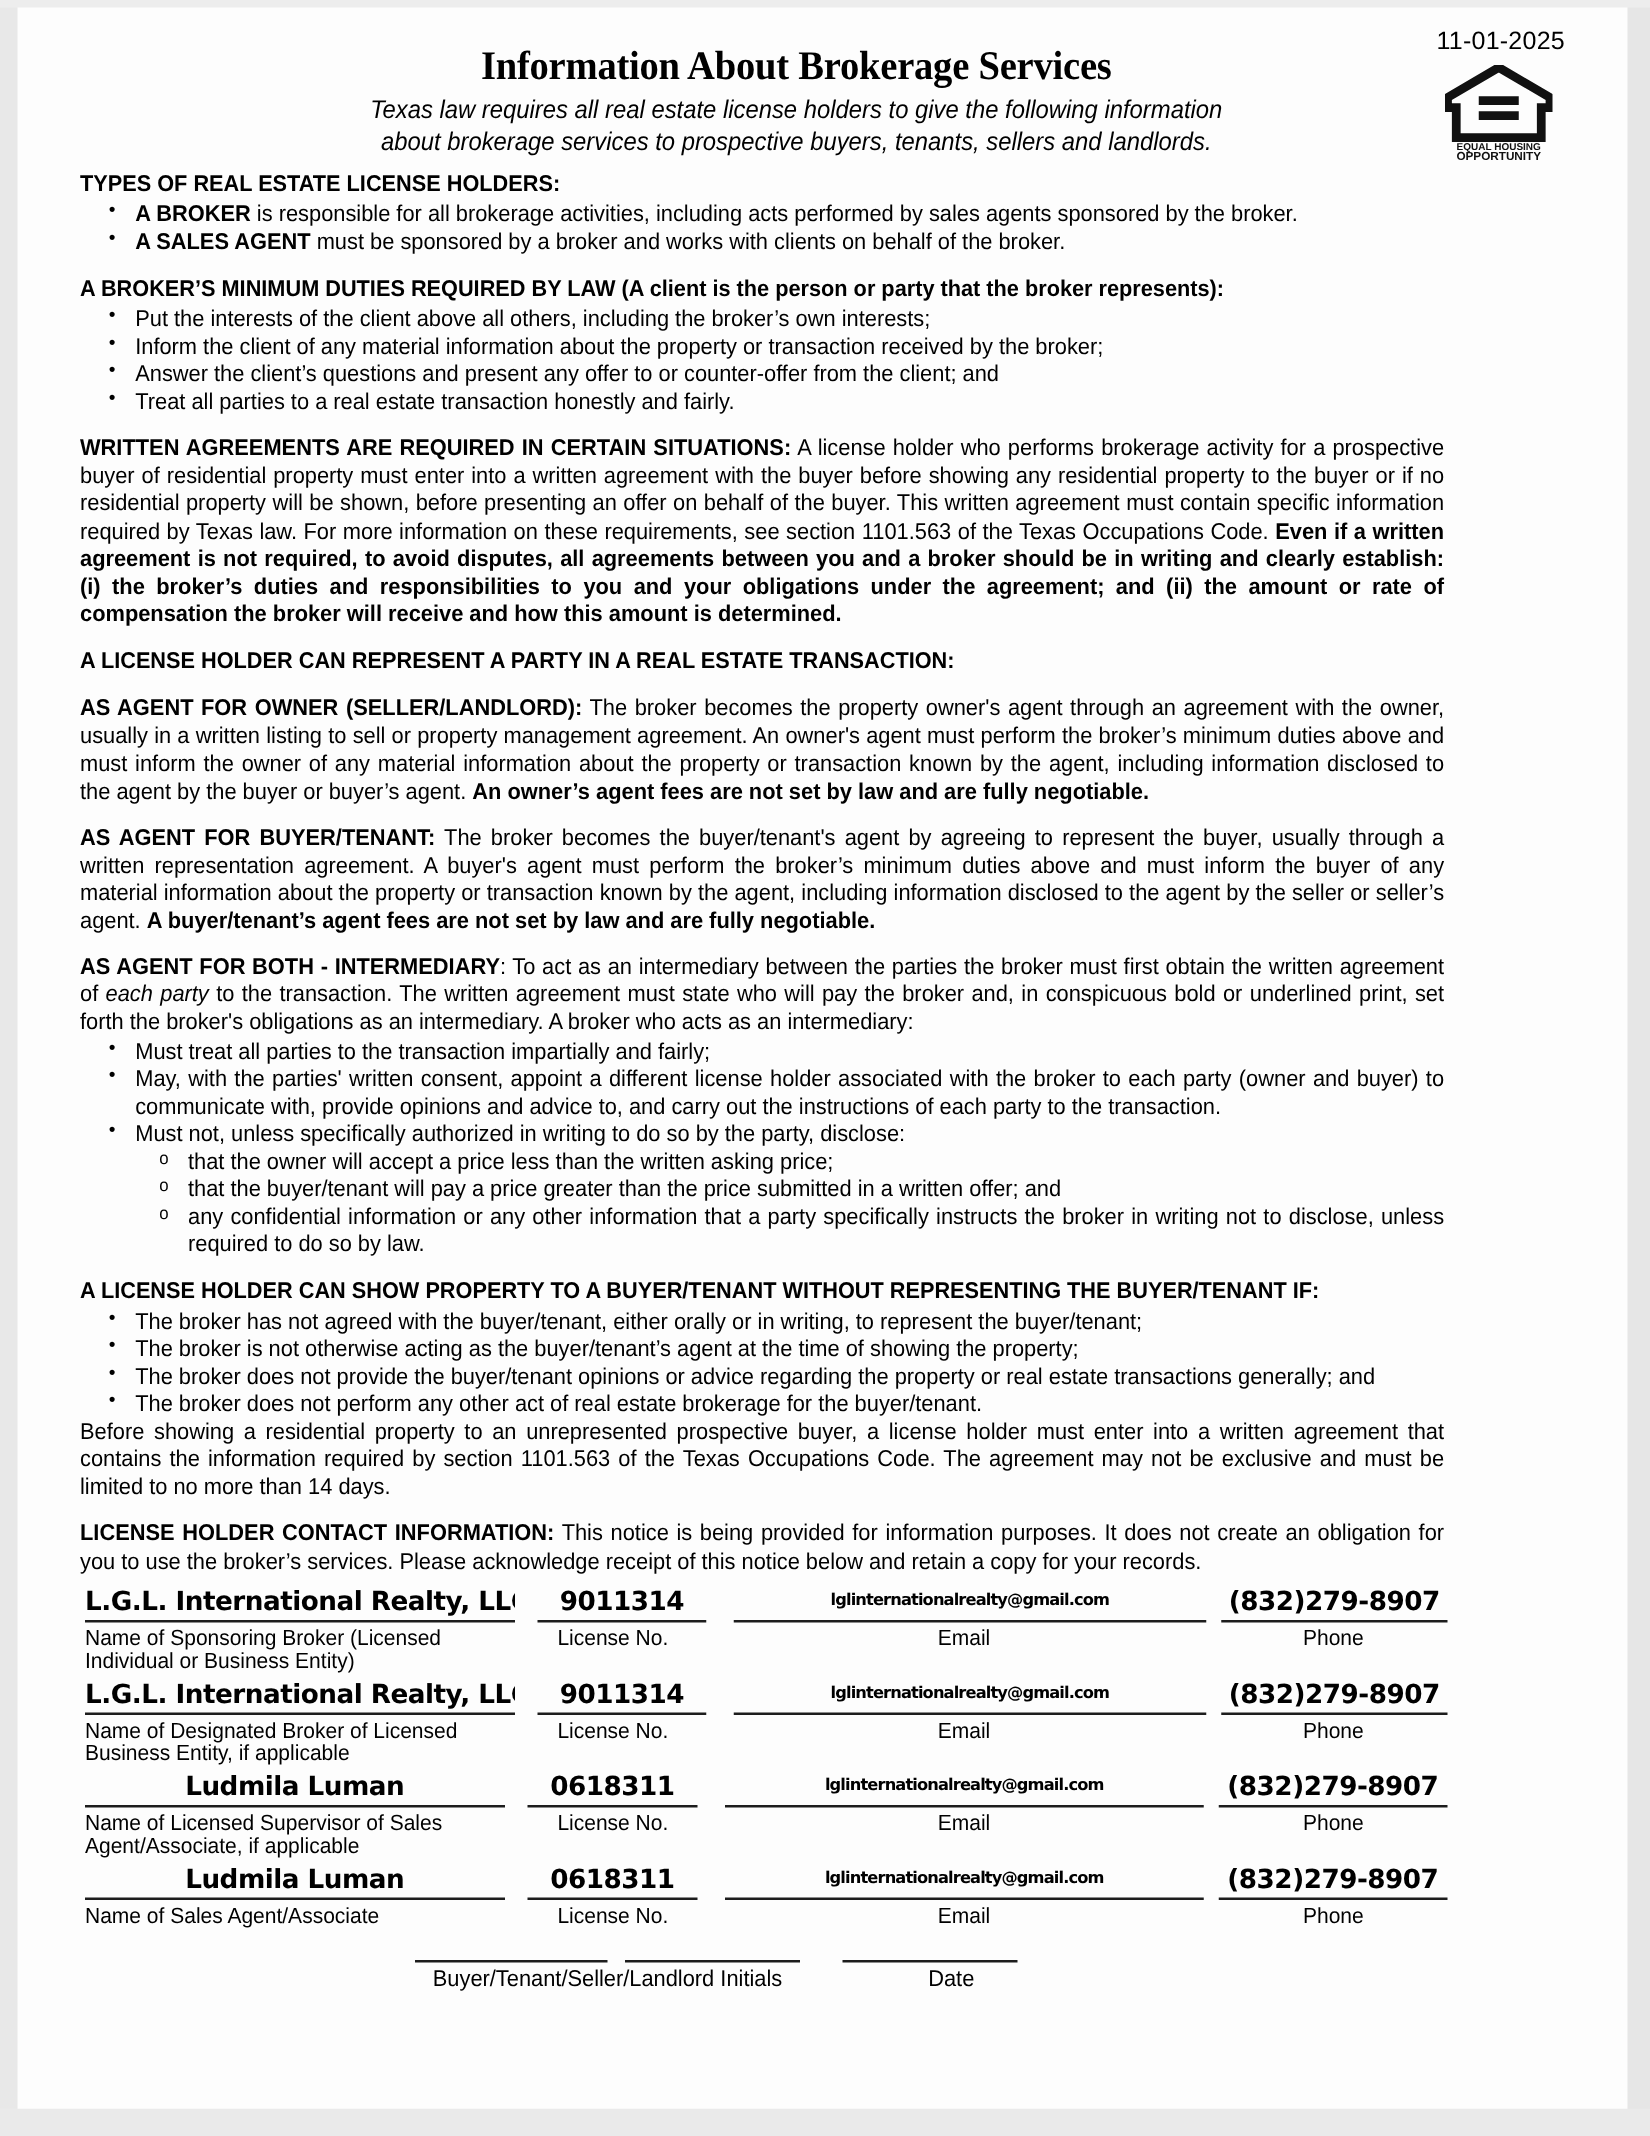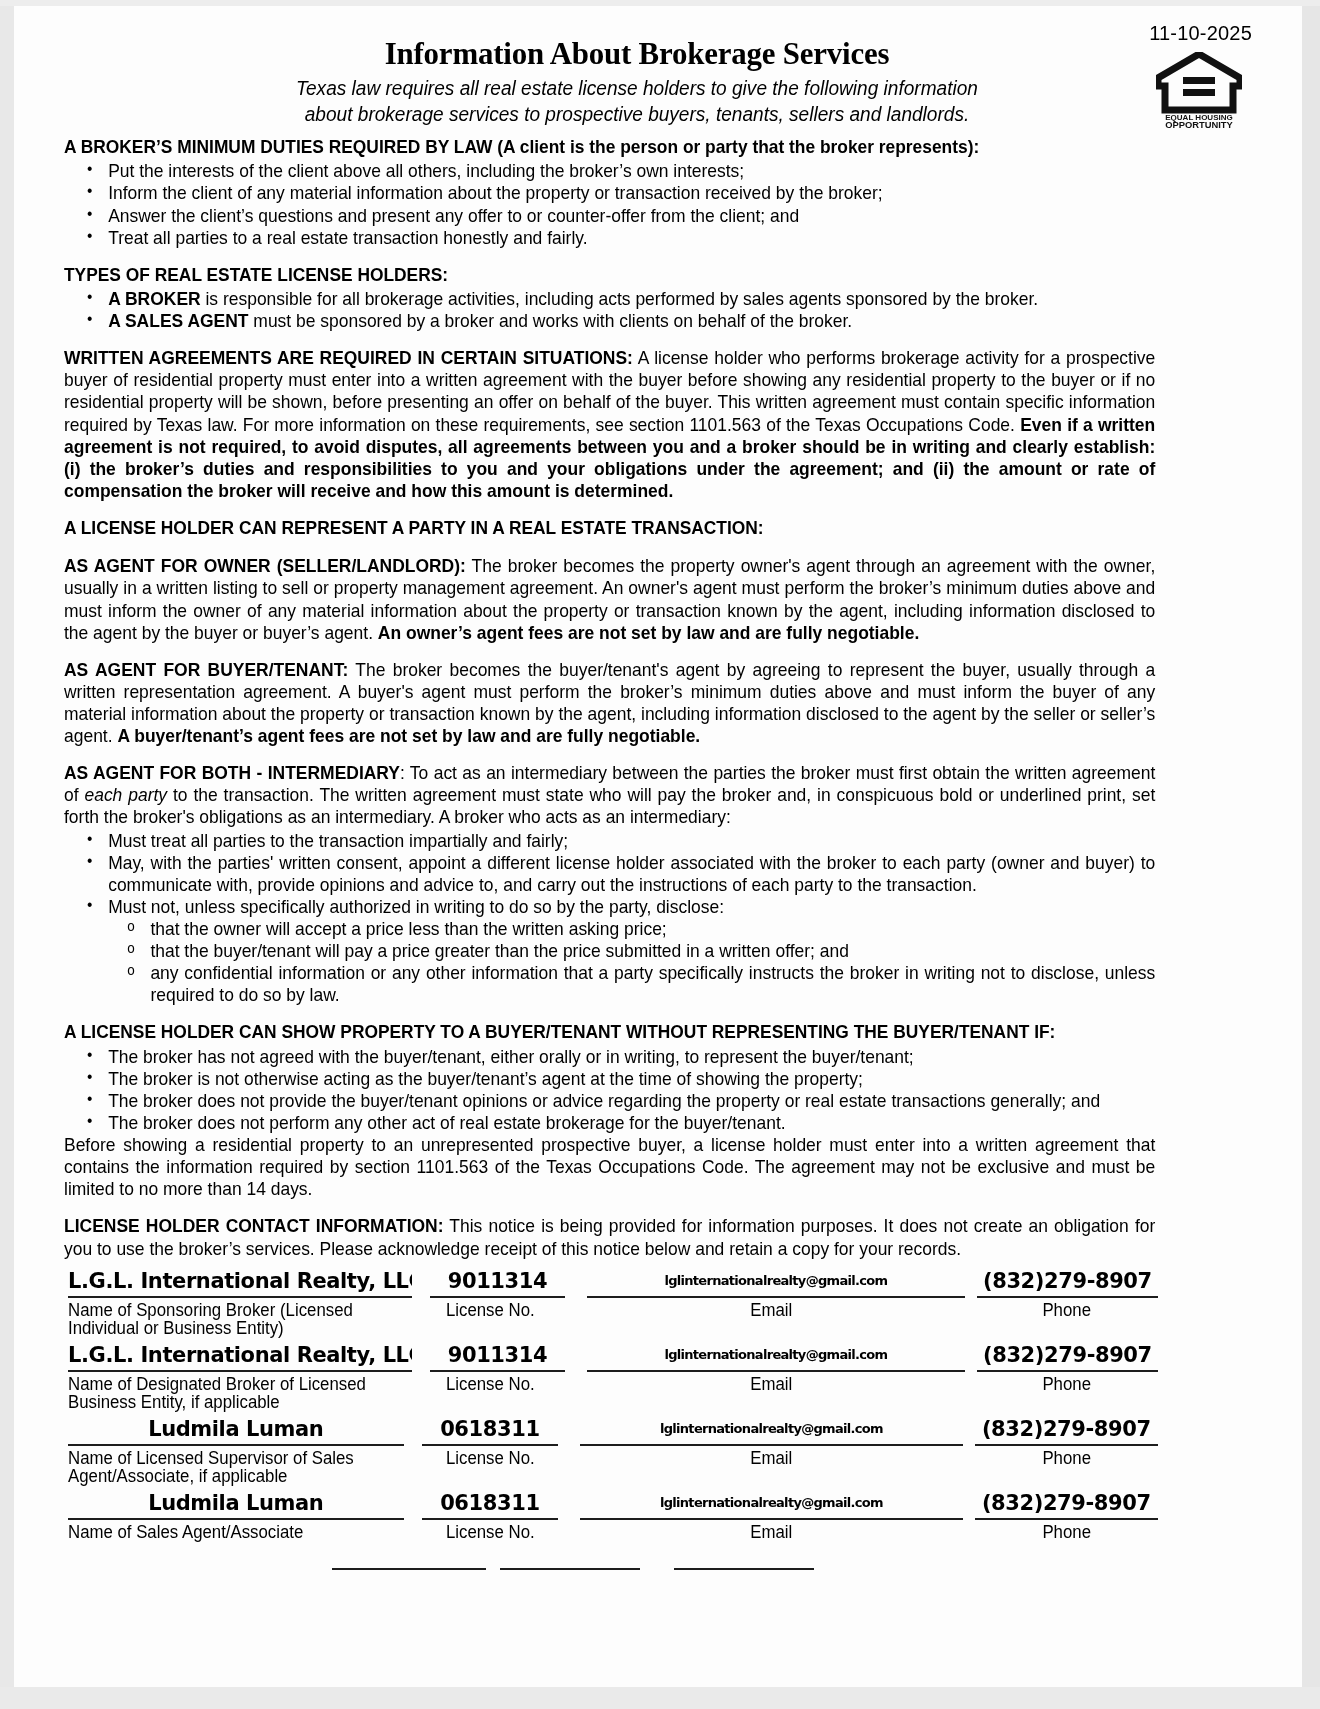--- a/index.html
+++ b/index.html
@@ -247,50 +247,50 @@
 
 
     <div class="header-center">
       <div class="doc-title">Information About Brokerage Services</div>
       <div class="doc-subtitle">
         <span>Texas law requires all real estate license holders to give the following information about</span>
         <span>brokerage services to prospective buyers, tenants, sellers and landlords.</span>
       </div>
     </div>
 
-    <div class="doc-date">11-10-2025</div>
+    <div class="doc-date">11-01-2025</div>
 
     <div class="eho-logo">
       <svg viewBox="0 0 86 76" width="86" height="76" aria-hidden="true">
         <path d="M43 2 L84 26 L84 34 L77 34 L77 58 L9 58 L9 34 L2 34 L2 26 Z" fill="none" stroke="#111" stroke-width="7"></path>
         <rect x="27" y="25" width="32" height="7" fill="#111"></rect>
         <rect x="27" y="37" width="32" height="7" fill="#111"></rect>
         <text x="43" y="68" font-family="'Liberation Sans',sans-serif" font-size="8" font-weight="bold" text-anchor="middle" fill="#111">EQUAL HOUSING</text>
         <text x="43" y="76" font-family="'Liberation Sans',sans-serif" font-size="9.4" font-weight="bold" text-anchor="middle" fill="#111">OPPORTUNITY</text>
       </svg>
     </div>
   </div>
 
   <div class="body-wrap">
 
     <div class="sec">
+      <div class="hd">TYPES OF REAL ESTATE LICENSE HOLDERS:</div>
+      <ul class="bl">
+        <li><b>A BROKER</b><span> is responsible for all brokerage activities, including acts performed by sales agents sponsored by the broker.</span></li>
+        <li><b>A SALES AGENT</b><span> must be sponsored by a broker and works with clients on behalf of the broker.</span></li>
+      </ul>
+    </div>
+
+    <div class="sec">
       <div class="hd">A BROKER’S MINIMUM DUTIES REQUIRED BY LAW (A client is the person or party that the broker represents):</div>
       <ul class="bl">
         <li>Put the interests of the client above all others, including the broker’s own interests;</li>
         <li>Inform the client of any material information about the property or transaction received by the broker;</li>
         <li>Answer the client’s questions and present any offer to or counter-offer from the client; and</li>
         <li>Treat all parties to a real estate transaction honestly and fairly.</li>
-      </ul>
-    </div>
-
-    <div class="sec">
-      <div class="hd">TYPES OF REAL ESTATE LICENSE HOLDERS:</div>
-      <ul class="bl">
-        <li><b>A BROKER</b><span> is responsible for all brokerage activities, including acts performed by sales agents sponsored by the broker.</span></li>
-        <li><b>A SALES AGENT</b><span> must be sponsored by a broker and works with clients on behalf of the broker.</span></li>
       </ul>
     </div>
 
     <div class="sec">
       <p class="para"><b>WRITTEN AGREEMENTS ARE REQUIRED IN CERTAIN SITUATIONS:</b><span> A license holder who performs brokerage activity for a prospective buyer of residential property must enter into a written agreement with the buyer before showing any residential property to the buyer or if no residential property will be shown, before presenting an offer on behalf of the buyer. This written agreement must contain specific information required by Texas law. For more information on these requirements, see section 1101.563 of the Texas Occupations Code. </span><b>Even if a written agreement is not required, to avoid disputes, all agreements between you and a broker should be in writing and clearly establish: (i) the broker’s duties and responsibilities to you and your obligations under the agreement; and (ii) the amount or rate of compensation the broker will receive and how this amount is determined.</b></p>
     </div>
 
     <div class="sec">
       <div class="hd">A LICENSE HOLDER CAN REPRESENT A PARTY IN A REAL ESTATE TRANSACTION:</div>
     </div>
@@ -468,20 +468,24 @@
           </div>
       </div>
 
       <div class="initrow">
         <div class="ini-line"></div>
         <div class="ini-gap"></div>
         <div class="ini-line2"></div>
         <div class="date-gap"></div>
         <div class="date-line"></div>
       </div>
+      <div class="initlabels">
+        <div class="ini-lab">Buyer/Tenant/Seller/Landlord Initials</div>
+        <div class="date-lab">Date</div>
+      </div>
 
     </div>
   </div>
 
 
 </div>
 
 <div class="scan-left"></div>
 <div class="scan-right"></div>
 <div class="scan-top"></div>

